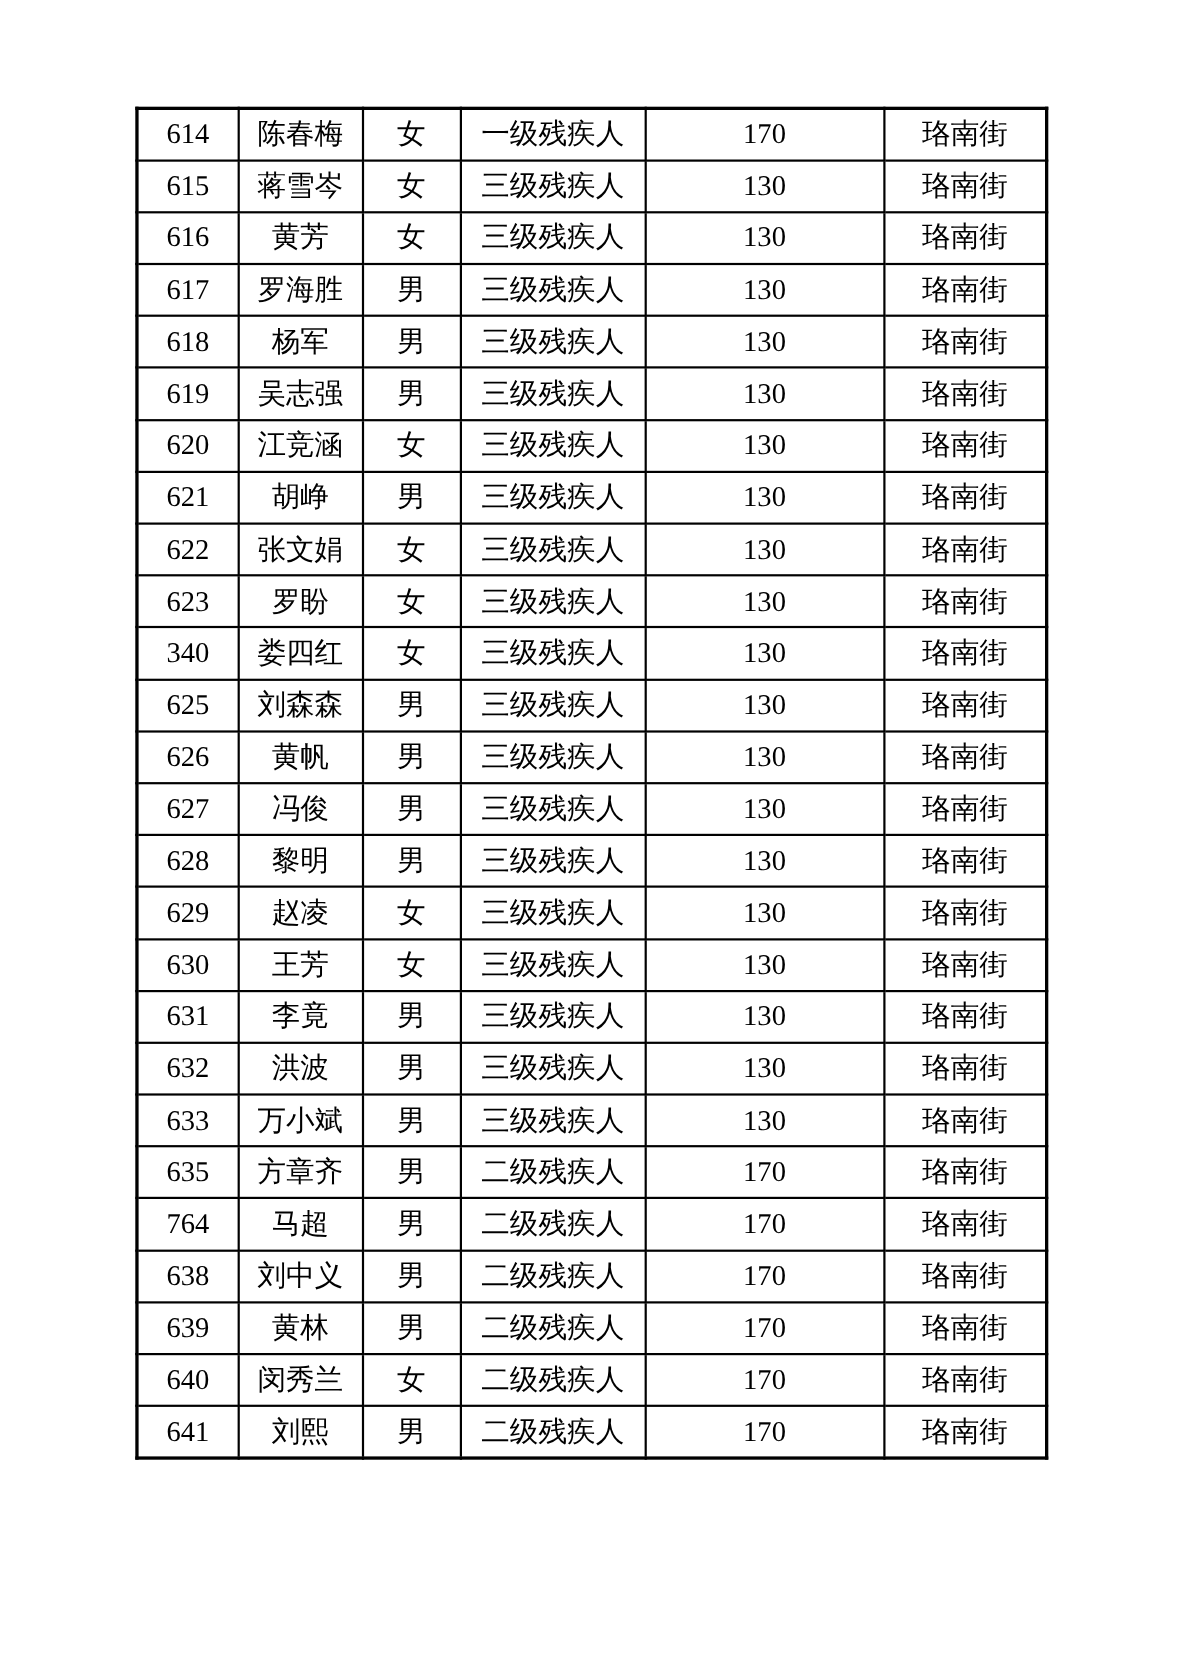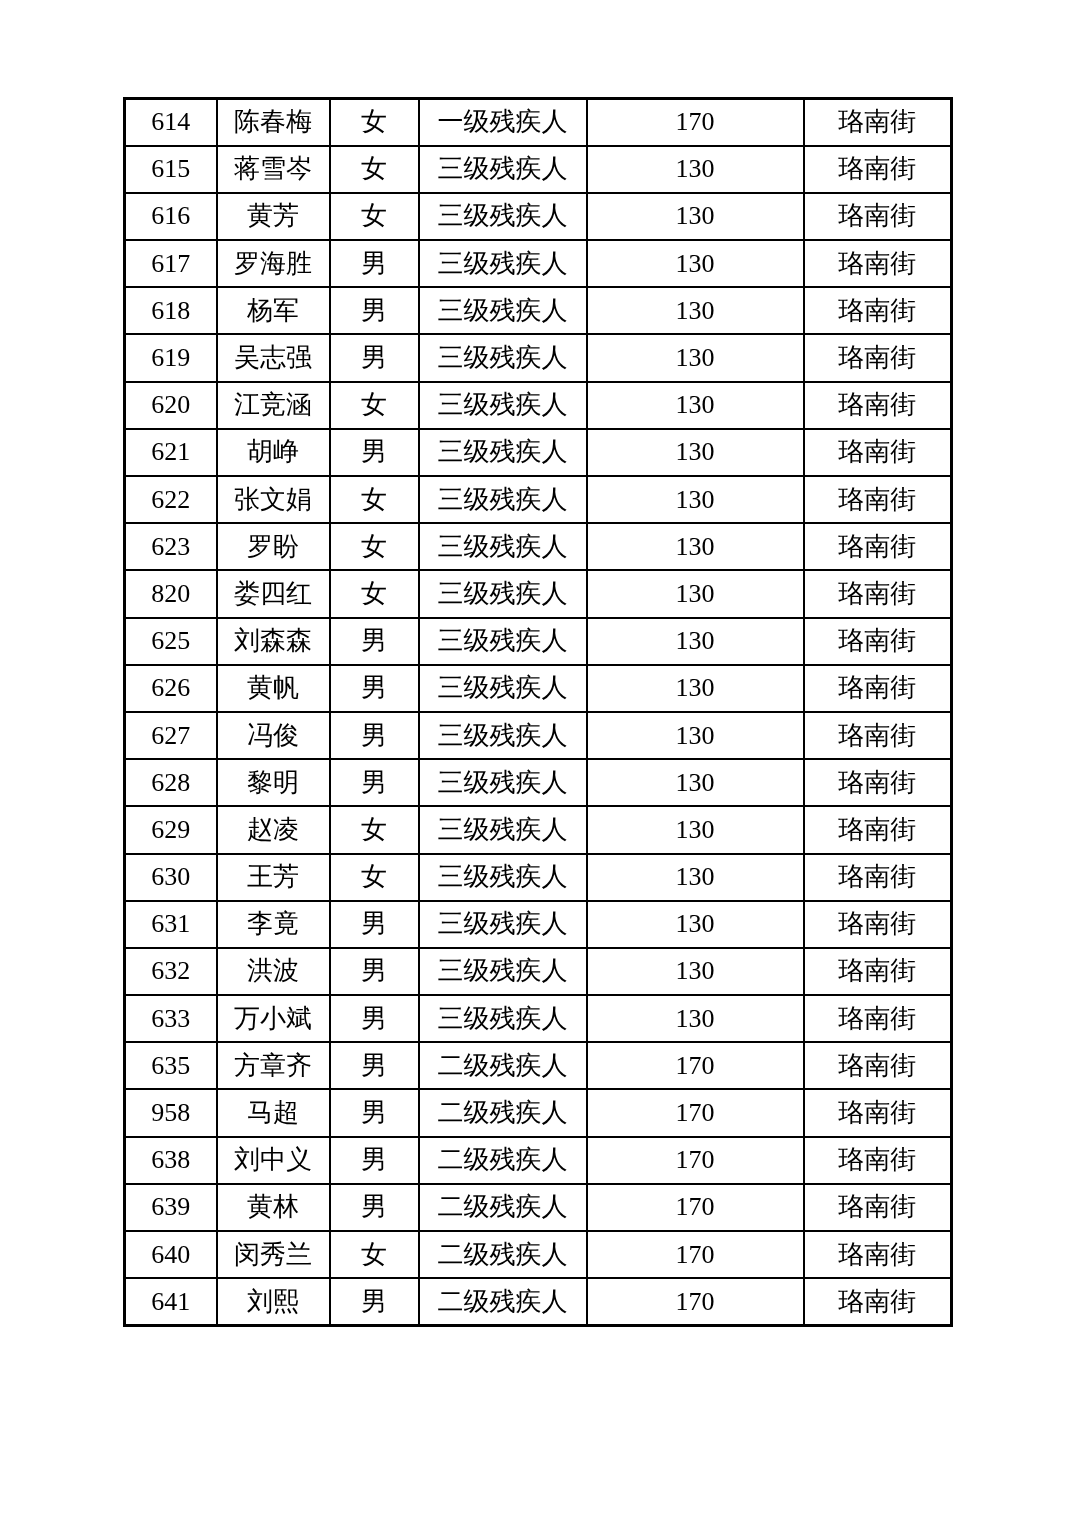--- a/index.html
+++ b/index.html
@@ -137,21 +137,21 @@
       </tr>
         <tr>
         <td>623</td>
         <td>罗盼</td>
         <td>女</td>
         <td>三级残疾人</td>
         <td>130</td>
         <td>珞南街</td>
       </tr>
         <tr>
-        <td>820</td>
+        <td>340</td>
         <td>娄四红</td>
         <td>女</td>
         <td>三级残疾人</td>
         <td>130</td>
         <td>珞南街</td>
       </tr>
         <tr>
         <td>625</td>
         <td>刘森森</td>
         <td>男</td>
@@ -225,21 +225,21 @@
       </tr>
         <tr>
         <td>635</td>
         <td>方章齐</td>
         <td>男</td>
         <td>二级残疾人</td>
         <td>170</td>
         <td>珞南街</td>
       </tr>
         <tr>
-        <td>958</td>
+        <td>764</td>
         <td>马超</td>
         <td>男</td>
         <td>二级残疾人</td>
         <td>170</td>
         <td>珞南街</td>
       </tr>
         <tr>
         <td>638</td>
         <td>刘中义</td>
         <td>男</td>

